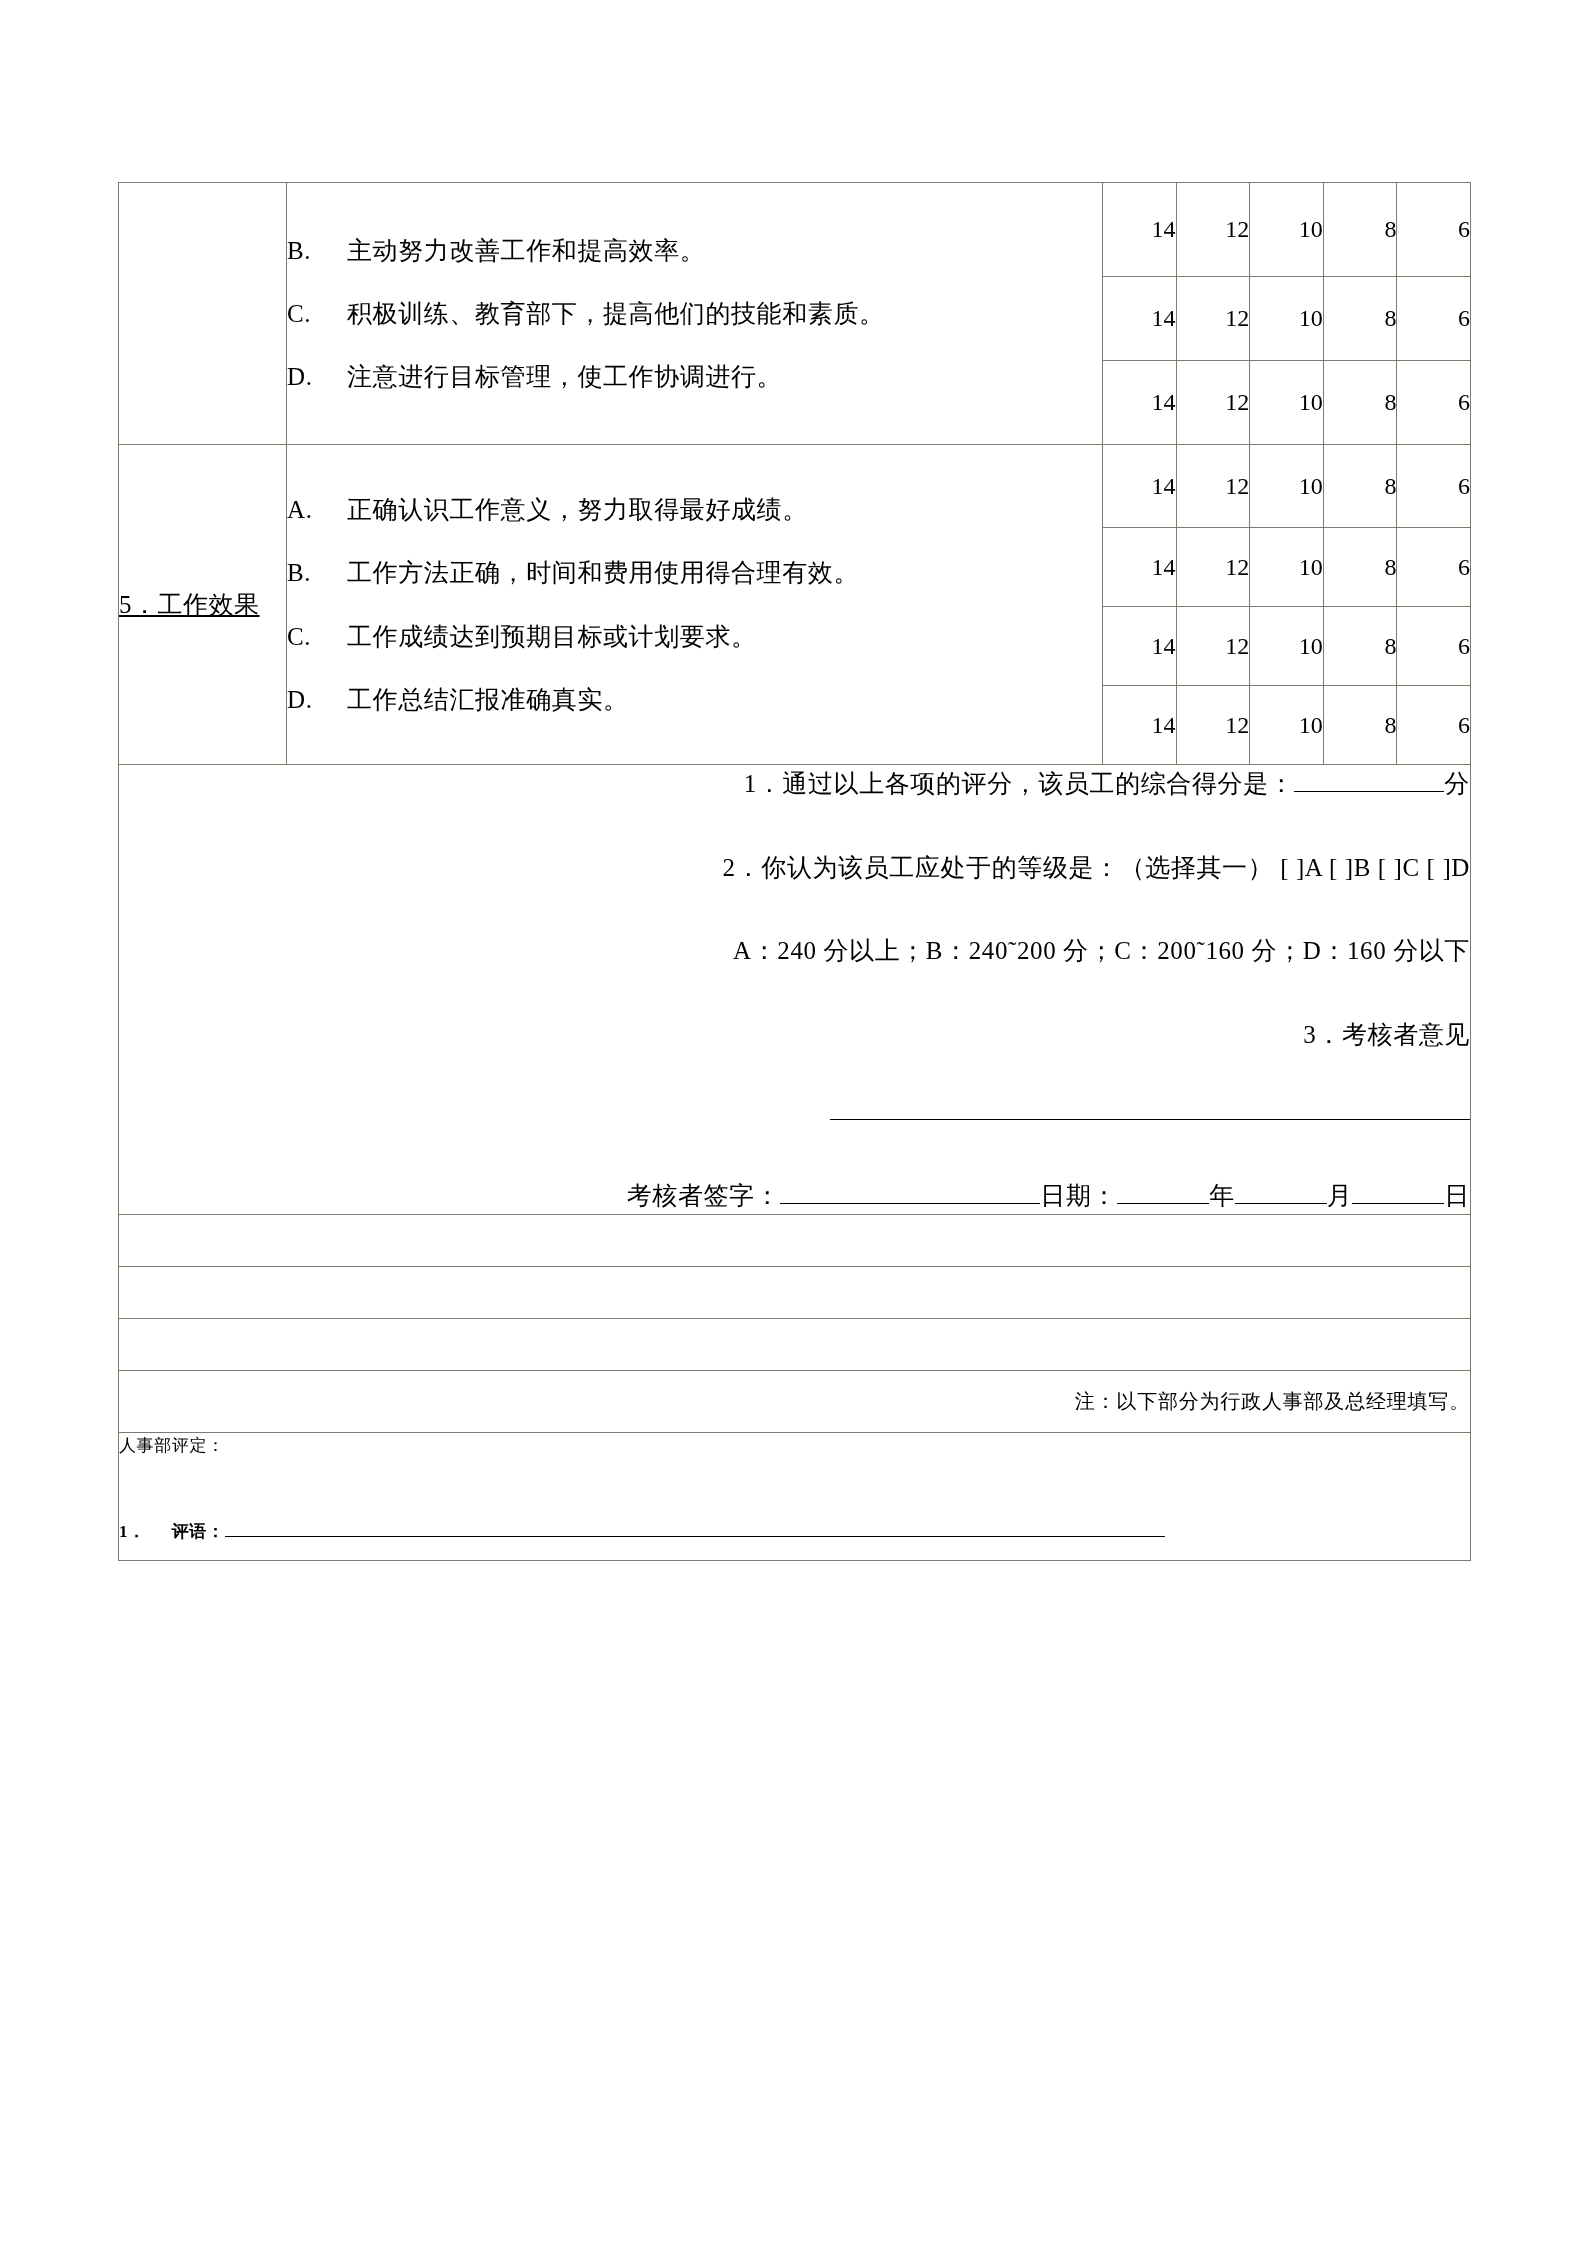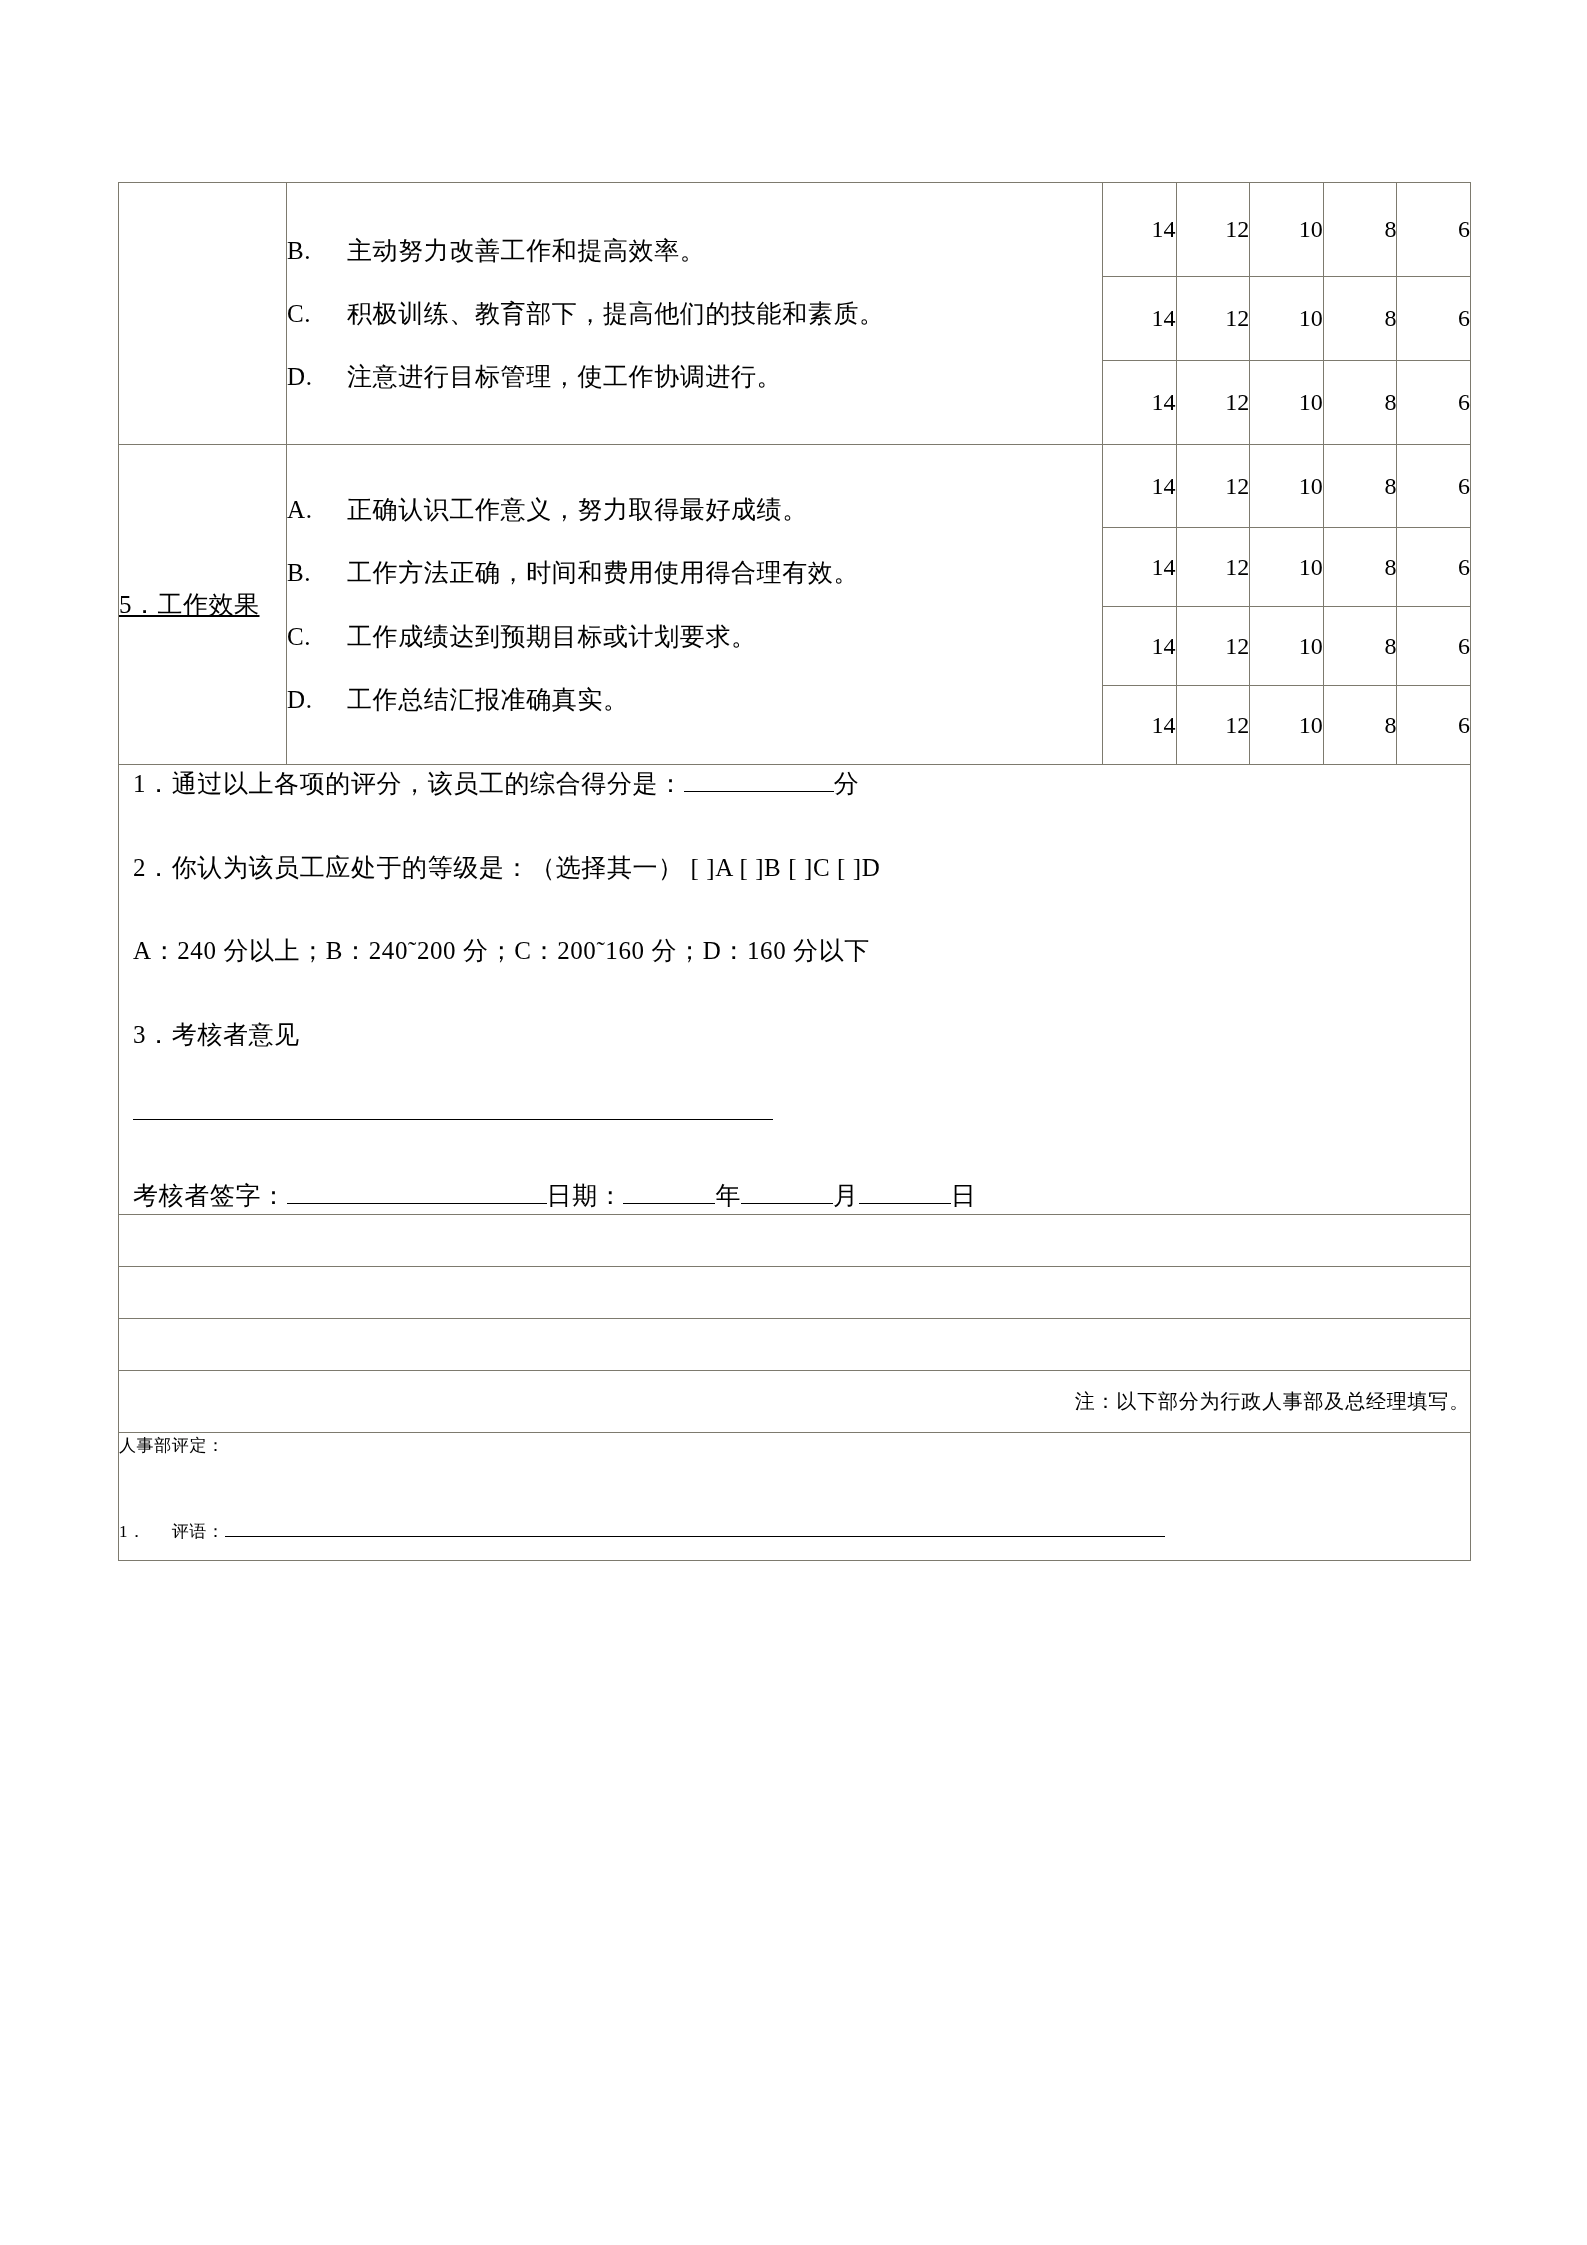--- a/index.html
+++ b/index.html
@@ -86,23 +86,24 @@
 
   .blank-cell { height: 100%; }
 
   
   .summary-cell {
     padding: 22px 26px 26px 26px;
     font-size: 25px;
     line-height: 1.5;
   }
   .summary-line {
-    margin: 0 0 46px 14px;
+    margin: 0 0 46px 0;
     letter-spacing: 0.6px;
     white-space: nowrap;
+    text-align: right;
   }
   .summary-line.last { margin-bottom: 0; }
   .summary-line.tight { margin-bottom: 40px; }
 
   .rule-line {
     display: inline-block;
     border-bottom: 1px solid #000;
     height: 0;
     vertical-align: baseline;
   }
@@ -122,21 +123,21 @@
     height: 62px;
     border: 1px solid #7d7a6e;
   }
 
   .hr-cell {
     padding: 26px 26px 40px 26px;
     font-size: 17px;
     line-height: 1.5;
   }
   .hr-line { margin: 0 0 60px 0; letter-spacing: 0.6px; }
-  .hr-line.last { margin-bottom: 16px; }
+  .hr-line.last { margin-bottom: 16px; font-weight: bold; }
   .gap-sm { display:inline-block; width: 26px; }
 </style>
 </head>
 <body>
 
 <div class="page">
   <div class="sheet">
 
     <table class="form">
       <colgroup>

